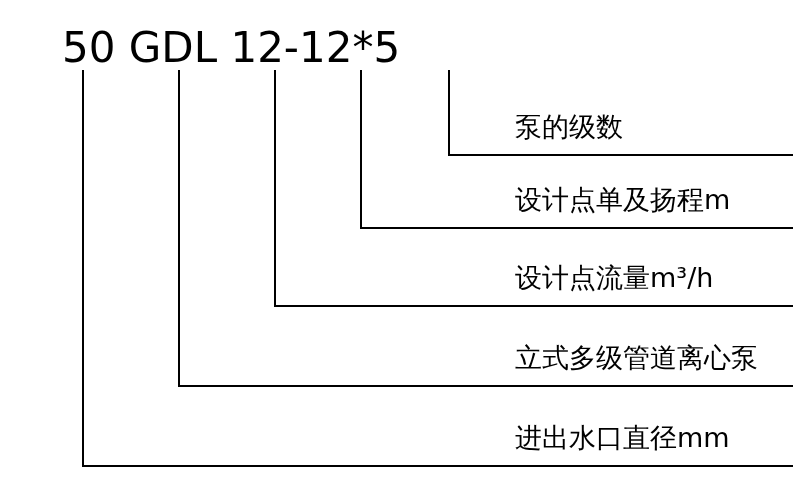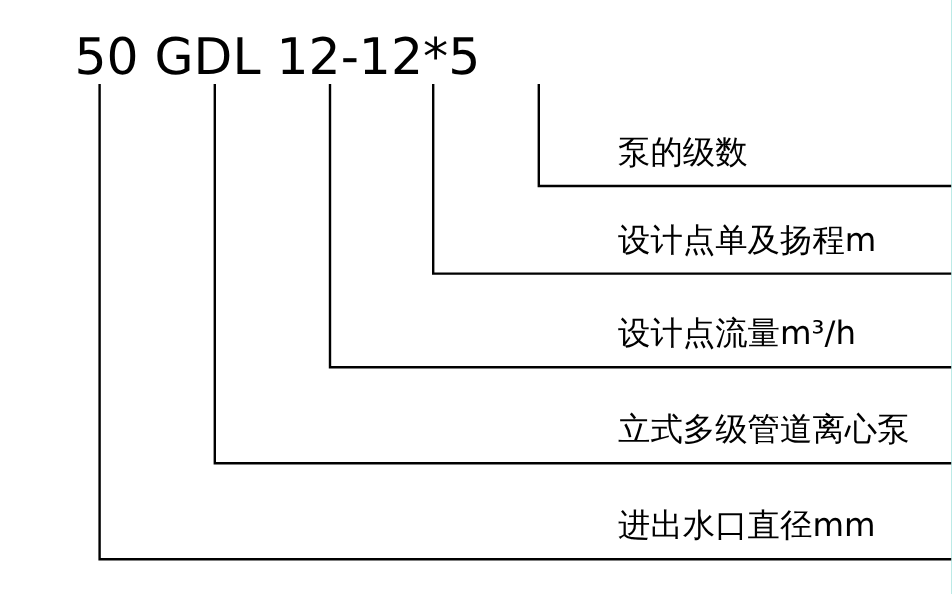--- a/index.html
+++ b/index.html
@@ -4,21 +4,21 @@
 <style>
   html, body {
     margin: 0;
     padding: 0;
     background: #ffffff;
   }
   #diagram-root {
     position: relative;
     width: 793px;
     height: 495px;
-    background: #14b8a6;
+    background: #1d4ed8;
     font-family: "DejaVu Sans", "Liberation Sans", sans-serif;
     overflow: hidden;
   }
   #model-svg {
     position: absolute;
     inset: 0;
     width: 793px;
     height: 495px;
     display: block;
   }

